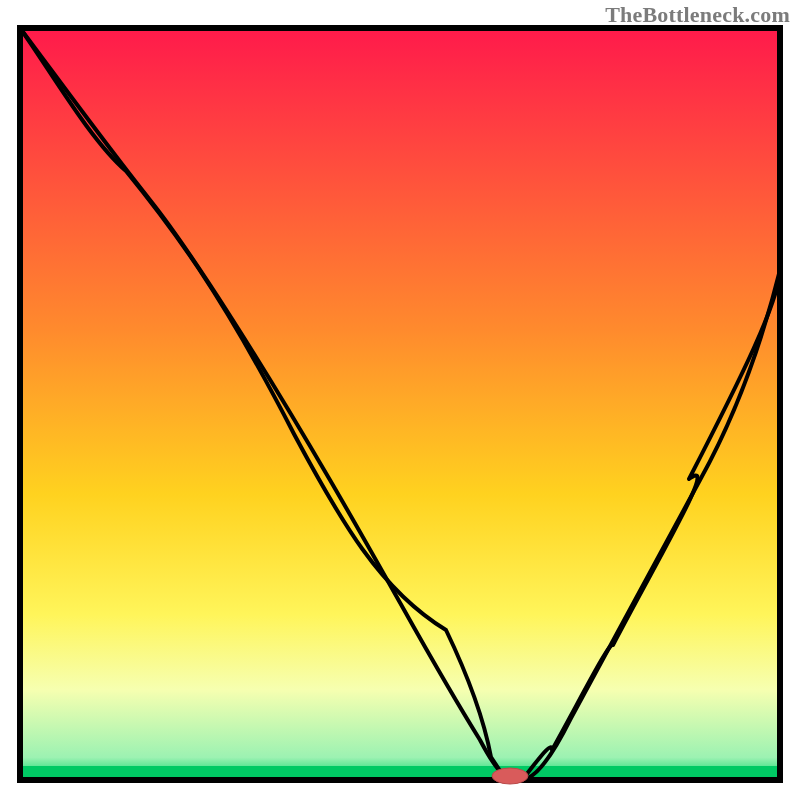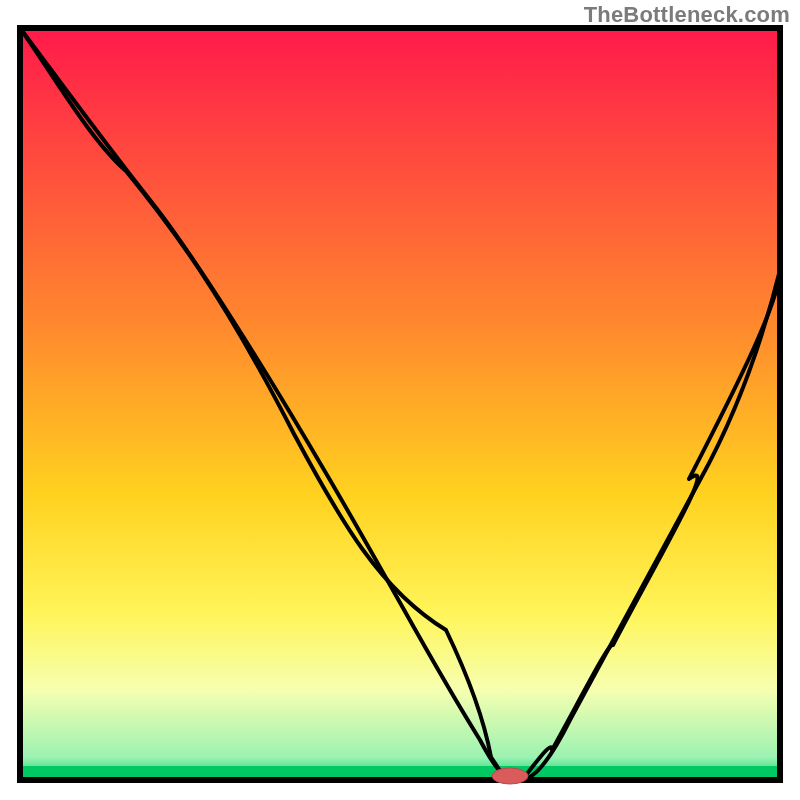--- a/index.html
+++ b/index.html
@@ -20,21 +20,21 @@
     display: block;
   }
   .watermark {
     position: absolute;
     top: 2px;
     right: 10px;
     font-size: 22px;
     font-weight: 600;
     color: #7b7b7b;
     letter-spacing: 0.2px;
-    font-family: Liberation Sans, sans-serif;
+    font-family: Liberation Serif, serif;
   }
 </style>
 </head>
 <body>
 
 <div class="canvas-wrap">
 
   <div class="watermark">TheBottleneck.com</div>
 
   <svg width="800" height="800" viewBox="0 0 800 800">

